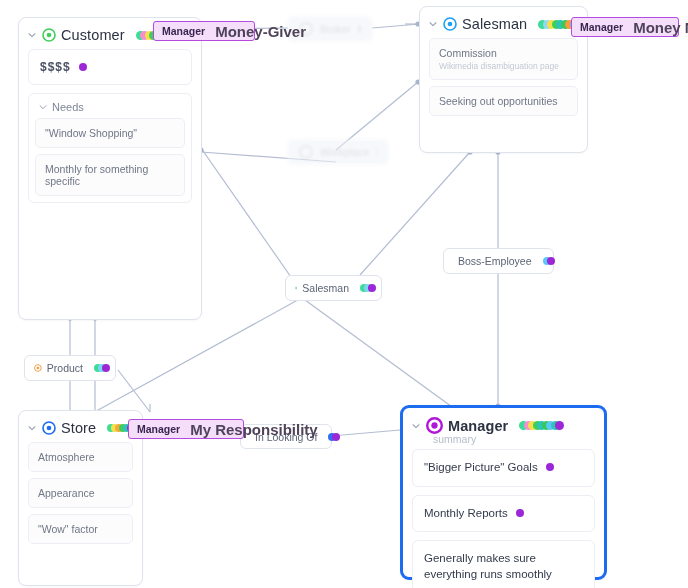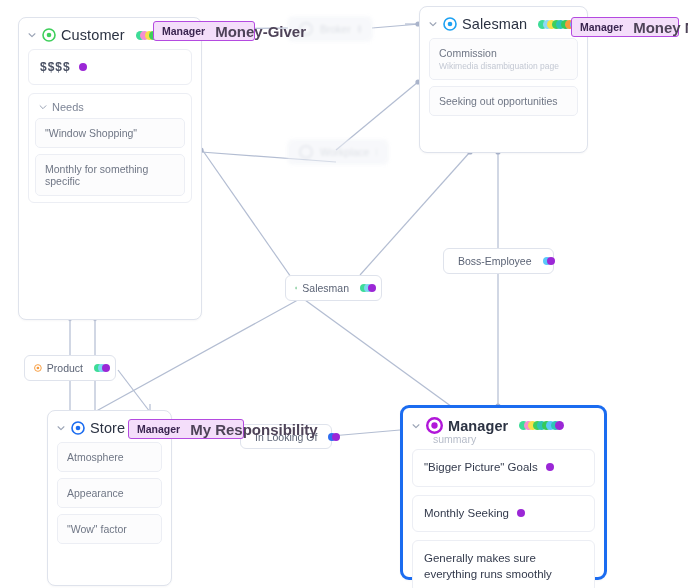--- a/index.html
+++ b/index.html
@@ -366,21 +366,21 @@
     </div>
     <div class="card-body">
       <div class="item">
         <span>Commission</span>
         <span class="sub">Wikimedia disambiguation page</span>
       </div>
       <div class="item">Seeking out opportunities</div>
     </div>
   </div>
 
-  <div class="node big" style="left:18px; top:410px; width:125px; height:176px;margin-left:29px;">
+  <div class="node big" style="left:18px; top:410px; width:125px; height:176px;">
     <div class="card-head">
       <svg class="chev" viewBox="0 0 12 12">
         <path d="M2.5 4.5 L6 8 L9.5 4.5" fill="none" stroke="currentColor" stroke-width="1.3" stroke-linecap="round" stroke-linejoin="round"></path>
       </svg>
       <svg class="eye" width="14" height="14" viewBox="0 0 14 14">
         <circle cx="7" cy="7" r="6" fill="none" stroke="#1b6cf0" stroke-width="1.6"></circle>
         <circle cx="7" cy="7" r="2.3" fill="#1b6cf0"></circle>
       </svg>
       <span class="card-title">Store</span>
       <span class="dots sm">
@@ -421,21 +421,21 @@
           <i style="background:#9b27d6"></i>
       </span>
     </div>
     <div class="summary">summary</div>
     <div class="card-body" style="padding-top:2px">
       <div class="row clear">
         <span class="txt">"Bigger Picture" Goals</span>
         <span class="rowdot"></span>
       </div>
       <div class="row clear">
-        <span class="txt">Monthly Seeking</span>
+        <span class="txt">Monthly Reports</span>
         <span class="rowdot"></span>
       </div>
       <div class="row clear wrapdot">
         <span class="txt">Generally makes sure everything runs smoothly</span>
         <span class="rowdot"></span>
       </div>
     </div>
   </div>
 
   <div class="chip" style="left:24px; top:355px; width:92px; height:26px;">

